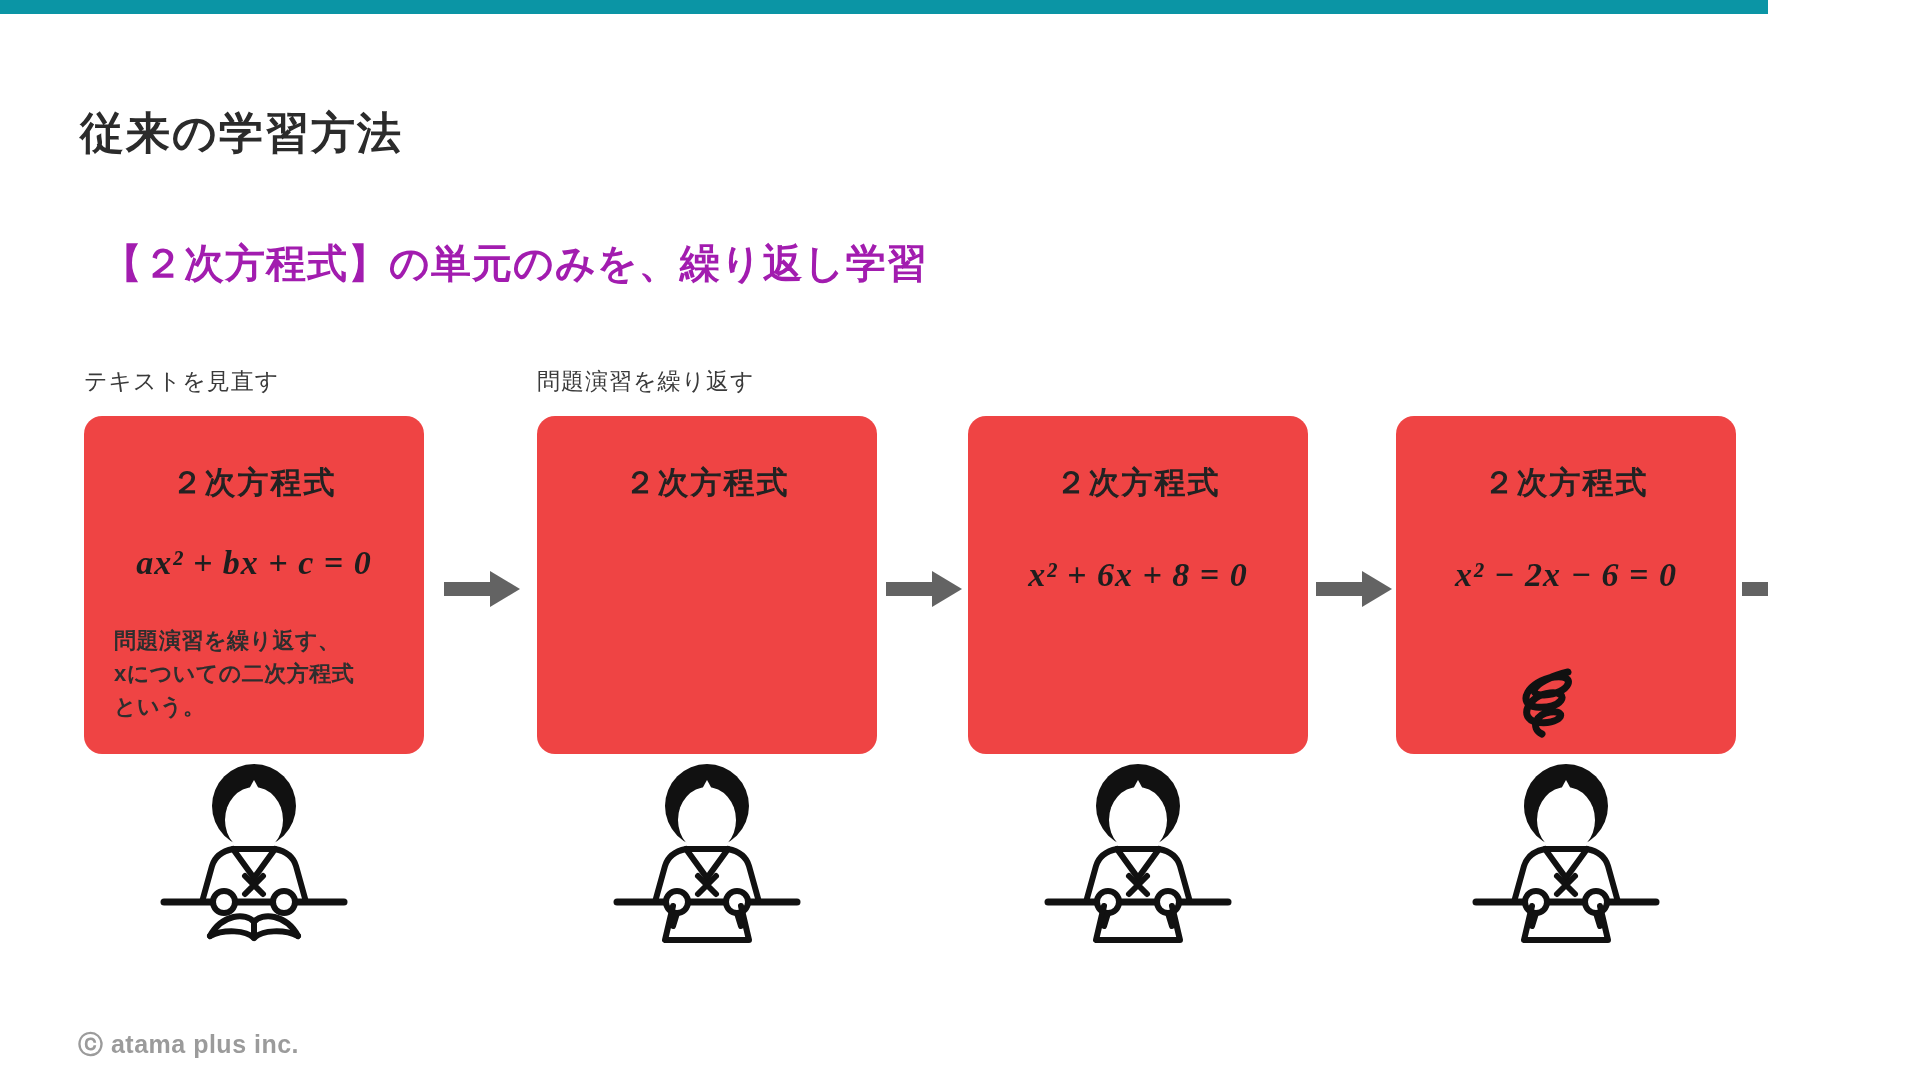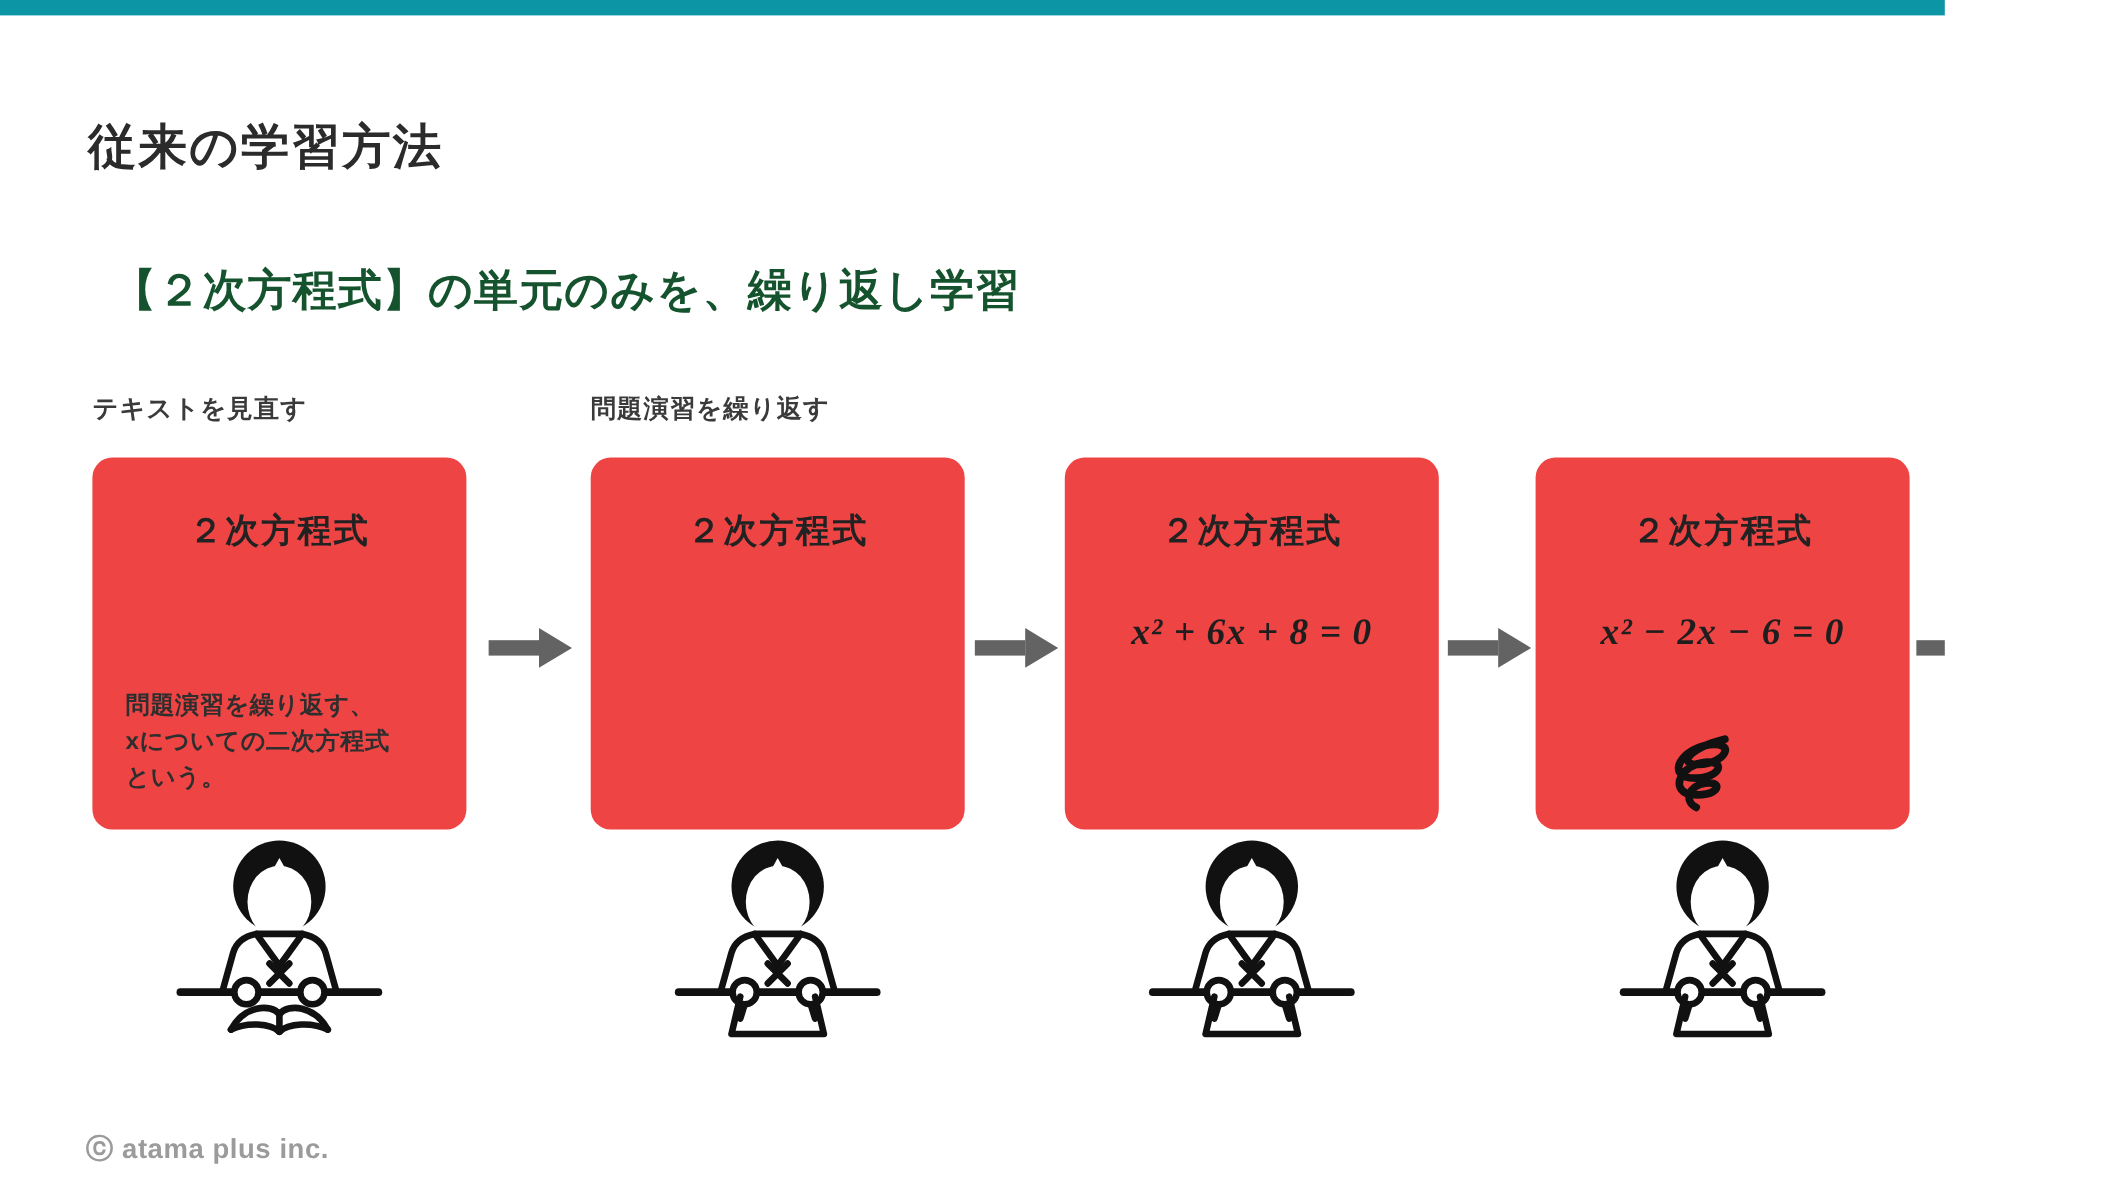--- a/index.html
+++ b/index.html
@@ -16,26 +16,26 @@
     width: 1920px; height: 14px;
     background: #0b95a5;
   }
   .title {
     position: absolute; left: 80px; top: 104px;
     font-size: 44px; font-weight: 700; color: #2b2b2b;
     letter-spacing: 2px;
   }
   .subtitle {
     position: absolute; left: 102px; top: 236px;
-    font-size: 40px; font-weight: 700; color: #14532d;
+    font-size: 40px; font-weight: 700; color: #a21caf;
     letter-spacing: 1px;
   }
   .step-label {
-    position: absolute; top: 356px;
-    font-size: 23px; font-weight: 700; color: #3a3a3a;
+    position: absolute; top: 366px;
+    font-size: 23px; font-weight: 400; color: #3a3a3a;
     letter-spacing: 1px;
   }
   .step-label.l1 { left: 84px; }
   .step-label.l2 { left: 537px; }
   .unit-box {
     position: absolute; top: 416px;
     width: 340px; height: 338px;
     background: #ef4444;
     border-radius: 18px;
   }
@@ -109,20 +109,21 @@
 
   <div class="title">従来の学習方法</div>
 
   <div class="subtitle">【２次方程式】の単元のみを、繰り返し学習</div>
 
   <div class="step-label l1">テキストを見直す</div>
   <div class="step-label l2">問題演習を繰り返す</div>
 
   <div class="unit-box b1">
     <div class="unit-title">２次方程式</div>
+    <div class="equation">ax² + bx + c = 0</div>
     <div class="unit-desc">問題演習を繰り返す、
 xについての二次方程式
 という。</div>
   </div>
 
   <div class="unit-box b2">
     <div class="unit-title">２次方程式</div>
   </div>
 
   <div class="unit-box b3">

